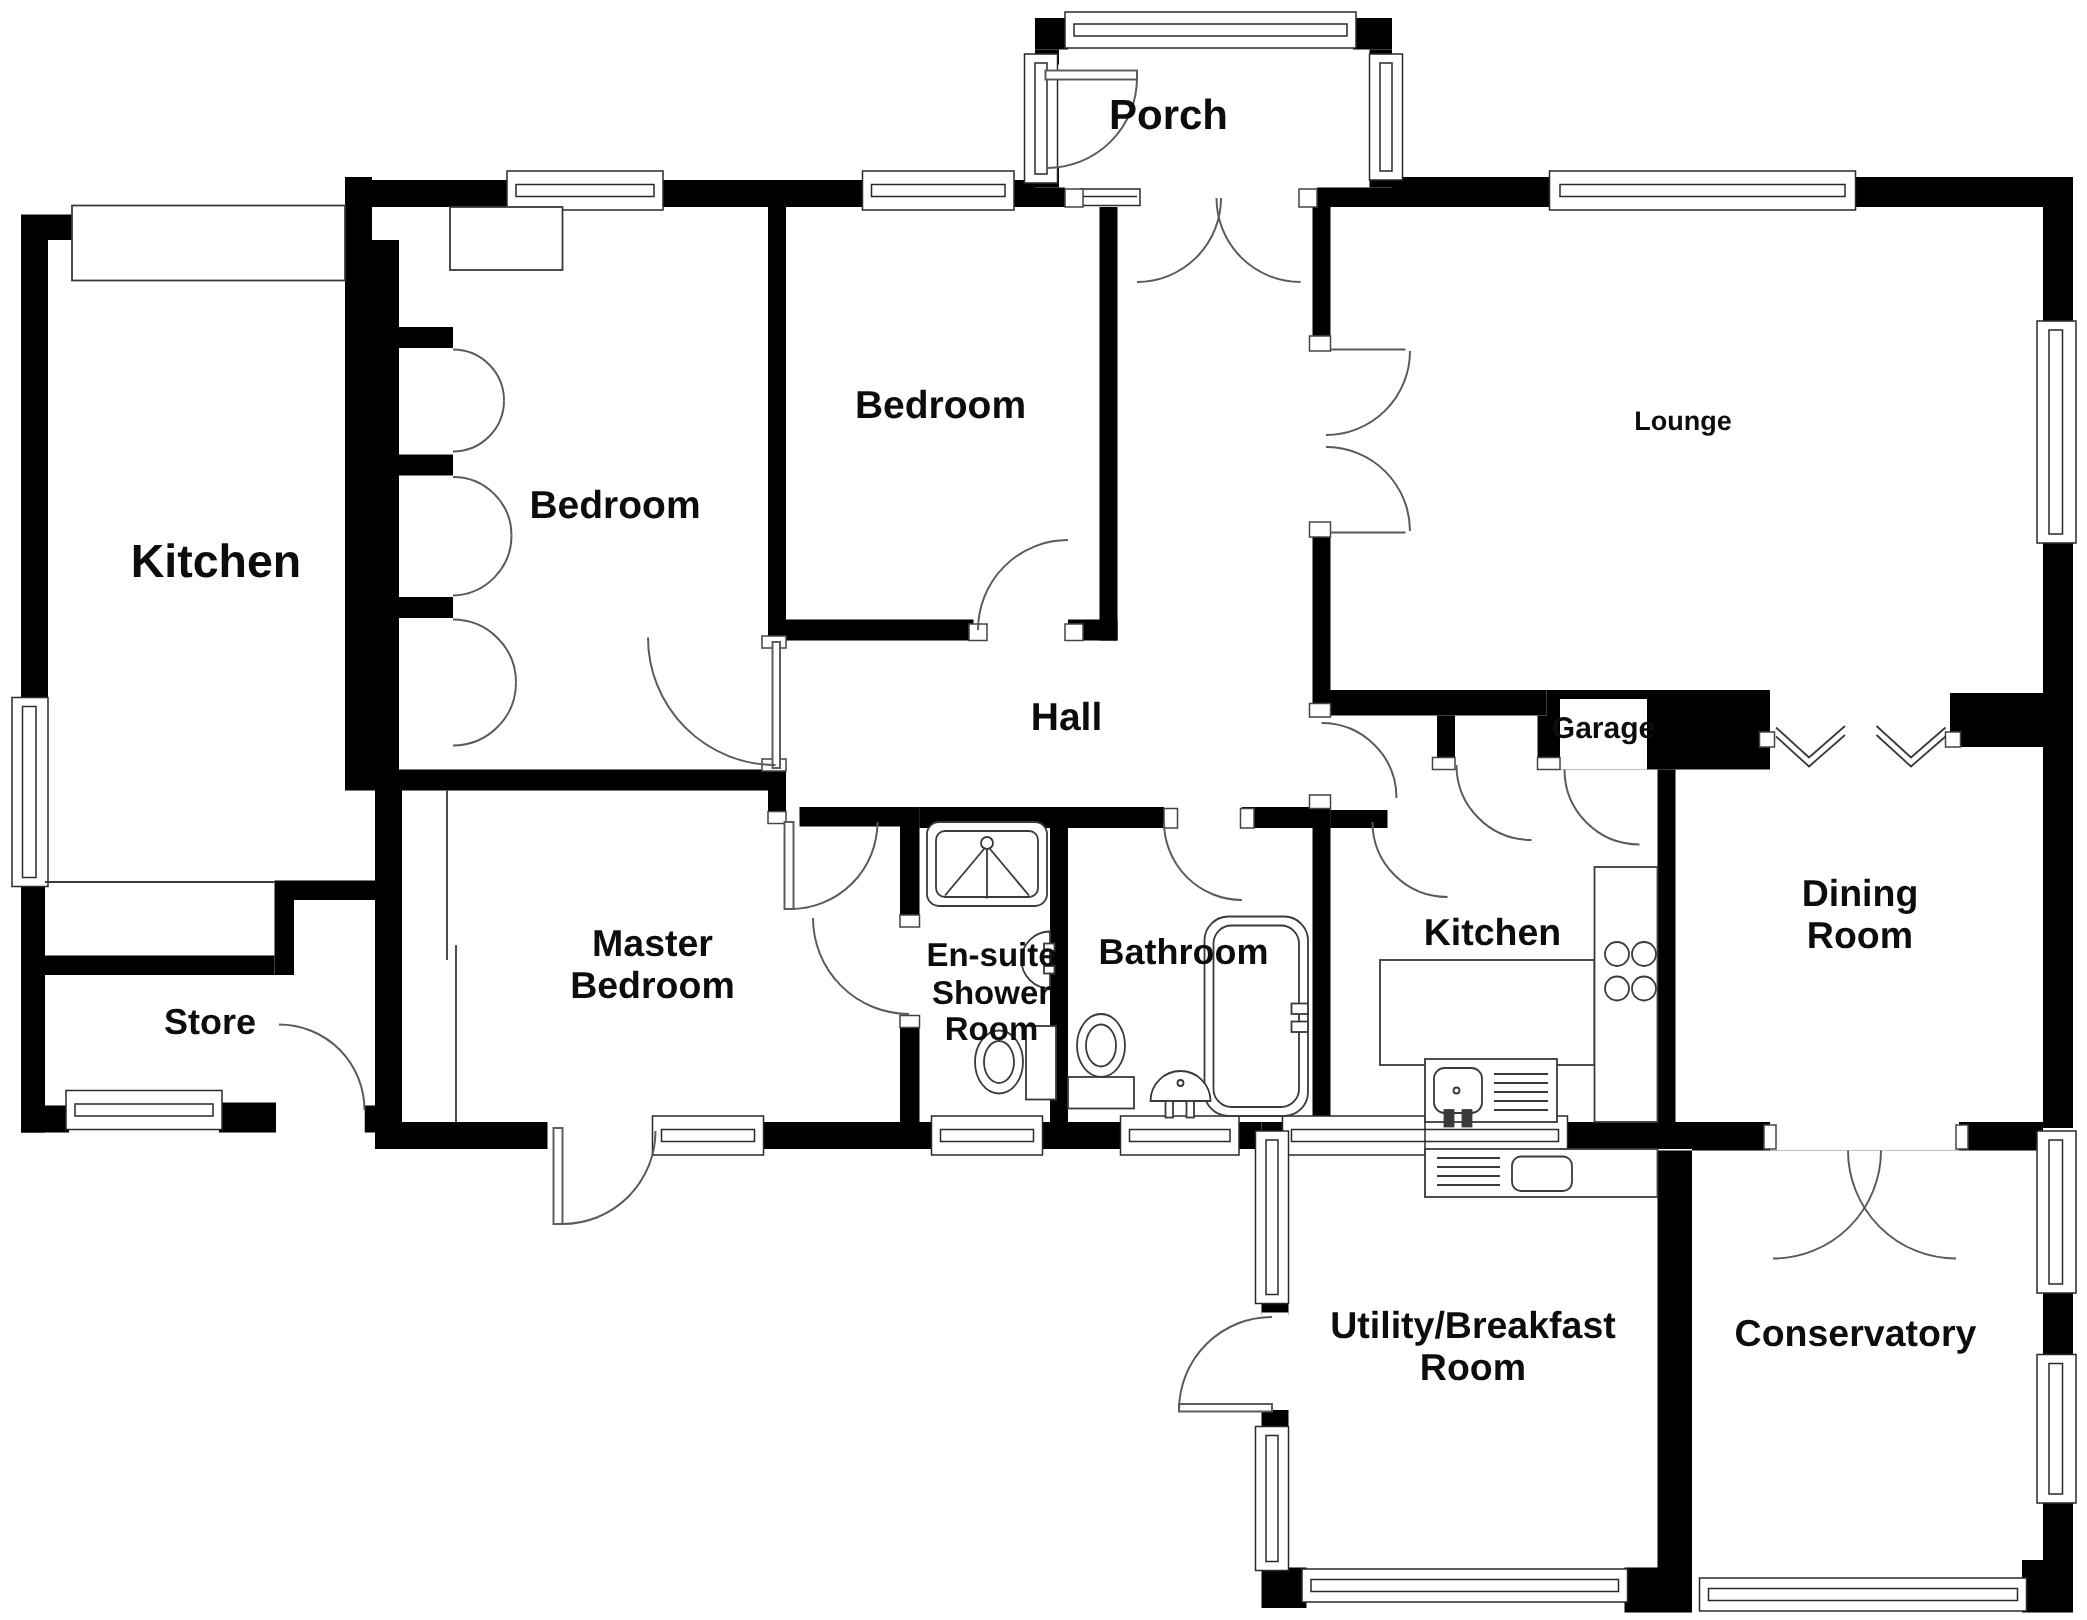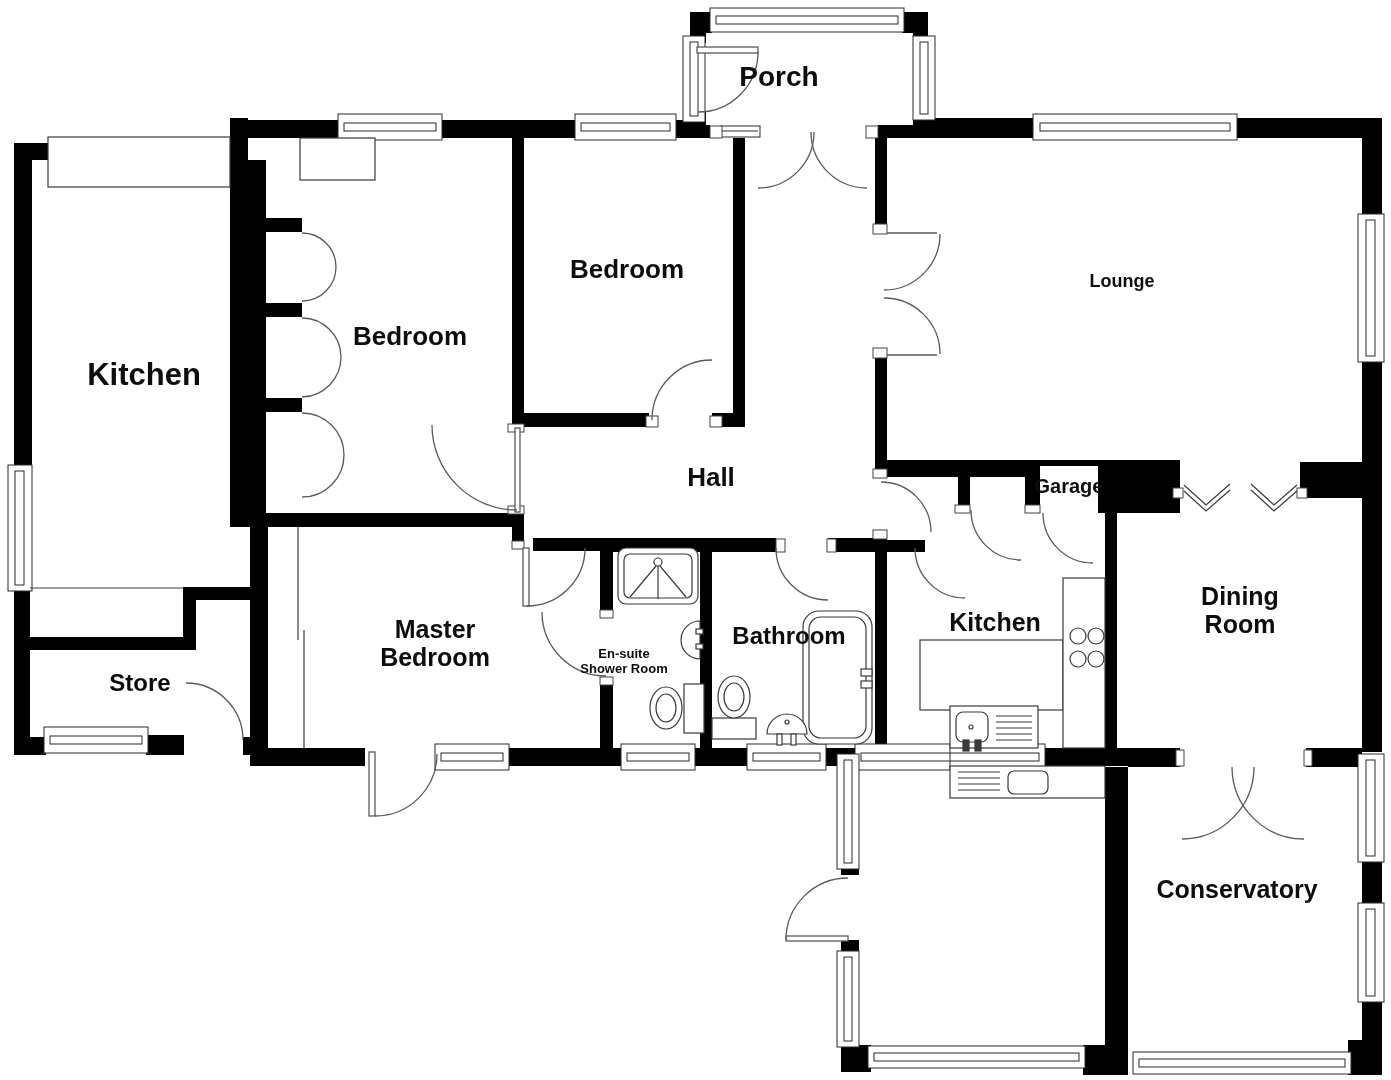--- a/index.html
+++ b/index.html
@@ -374,19 +374,20 @@
 </svg>
 
   <div class="lbl" style="left:144px;top:375px;font-size:31px">Kitchen</div>
   <div class="lbl" style="left:410px;top:337px;font-size:26px">Bedroom</div>
   <div class="lbl" style="left:627px;top:270px;font-size:26px">Bedroom</div>
   <div class="lbl" style="left:779px;top:77px;font-size:28px">Porch</div>
   <div class="lbl" style="left:1122px;top:281px;font-size:18px">Lounge</div>
   <div class="lbl" style="left:711px;top:478px;font-size:26px">Hall</div>
   <div class="lbl wrap" style="left:435px;top:643px;font-size:25px;width:150px">Master Bedroom</div>
   <div class="lbl" style="left:140px;top:683px;font-size:24px">Store</div>
-  <div class="lbl wrap" style="left:624px;top:662px;font-size:13px;width:92px">En-suite Shower Room</div>
+  <div class="lbl wrap" style="left:661px;top:662px;font-size:22px;width:92px">En-suite Shower Room</div>
   <div class="lbl" style="left:789px;top:636px;font-size:24px">Bathroom</div>
   <div class="lbl" style="left:995px;top:622px;font-size:25px">Kitchen</div>
   <div class="lbl" style="left:1069px;top:486px;font-size:20px">Garage</div>
   <div class="lbl wrap" style="left:1240px;top:610px;font-size:25px;width:112px">Dining Room</div>
+  <div class="lbl wrap" style="left:982px;top:898px;font-size:25px;width:240px">Utility/Breakfast Room</div>
   <div class="lbl" style="left:1237px;top:889px;font-size:25px">Conservatory</div>
 </div>
 
 </body></html>

